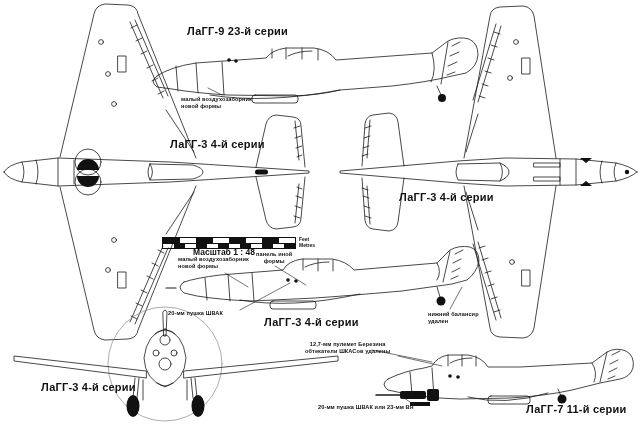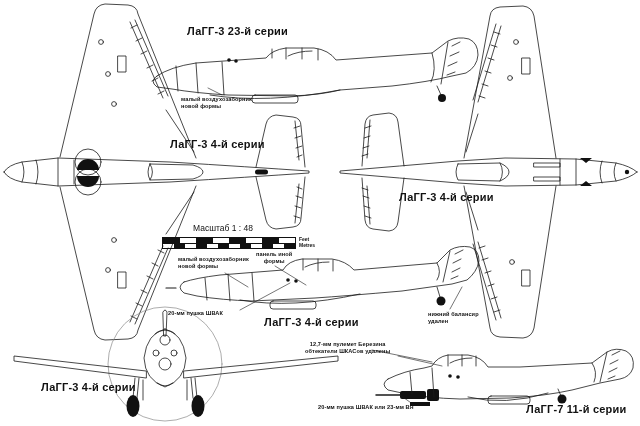--- a/index.html
+++ b/index.html
@@ -5,21 +5,21 @@
   html,body{margin:0;padding:0;background:#e8e8e8;}
   .canvas{
     position:relative;width:640px;height:426px;background:#ffffff;
     font-family:"Liberation Sans",sans-serif;overflow:hidden;
     color:#111;
   }
   .canvas svg{position:absolute;left:0;top:0;}
   .lbl{position:absolute;white-space:pre-line;line-height:1.18;color:#111;}
   .title{font-weight:700;font-size:11px;letter-spacing:0.2px;}
   .ann{font-weight:700;font-size:5.6px;letter-spacing:0.1px;}
-  .scale-title{font-weight:400;font-size:8.5px;}
+  .scale-title{font-weight:700;font-size:8.5px;margin-top:24px;}
   .unit{font-weight:700;font-size:5px;line-height:1;}
   .scalebar{position:absolute;left:162px;top:237px;width:134px;}
   .sb-row{display:flex;height:5px;border:1px solid #111;}
   .sb-row.bottom{border-top:0;height:4px;}
   .seg{flex:1;}
   .seg.b{background:#111;}
 </style>
 </head>
 <body>
 
@@ -153,21 +153,21 @@
       <rect x="410" y="402" width="20" height="4" fill="#111" stroke="none"></rect>
       <path d="M400,395 L376,395" stroke-width="1.5"></path>
       <circle cx="450" cy="376" r="1.8" fill="#111" stroke="none"></circle>
       <circle cx="458" cy="377" r="1.8" fill="#111" stroke="none"></circle>
       <path d="M410,372 L412,394 M432,368 L434,397"></path>
       <path stroke-width="0.6" d="M372,350 L432,362 M398,356 L442,366 M414,405 L400,395"></path>
     </g>
   </g>
 </svg>
 
-<div class="lbl title" style="left:187px;top:25px;">ЛаГГ-3 23-й серии</div>
+<div class="lbl title" style="left:187px;top:25px;">ЛаГГ-9 23-й серии</div>
 <div class="lbl title" style="left:170px;top:138px;">ЛаГГ-3 4-й серии</div>
 <div class="lbl title" style="left:399px;top:191px;">ЛаГГ-3 4-й серии</div>
 <div class="lbl title" style="left:264px;top:316px;">ЛаГГ-3 4-й серии</div>
 <div class="lbl title" style="left:41px;top:381px;">ЛаГГ-3 4-й серии</div>
 <div class="lbl title" style="left:526px;top:403px;">ЛаГГ-7 11-й серии</div>
 
 <div class="lbl scale-title" style="left:193px;top:223px;">Масштаб 1 : 48</div>
 <div class="scalebar">
   <div class="sb-row">
     <span class="seg b"></span>

